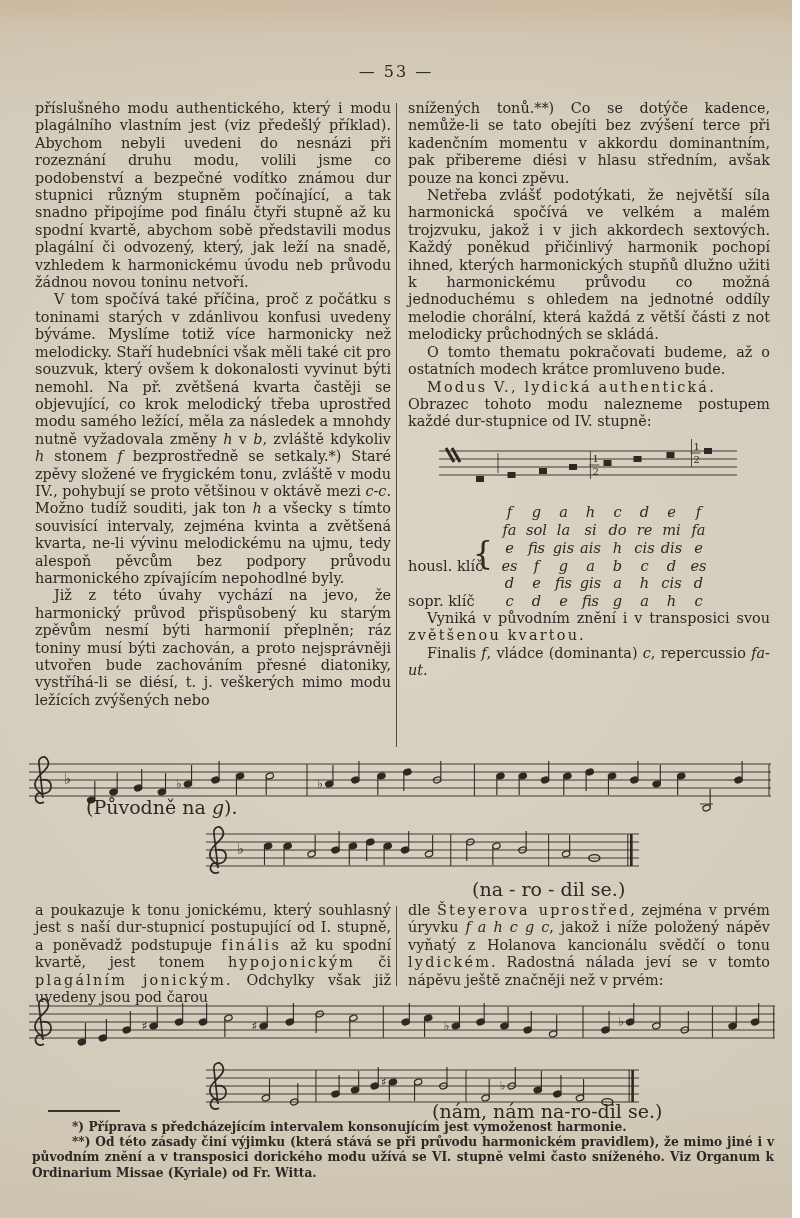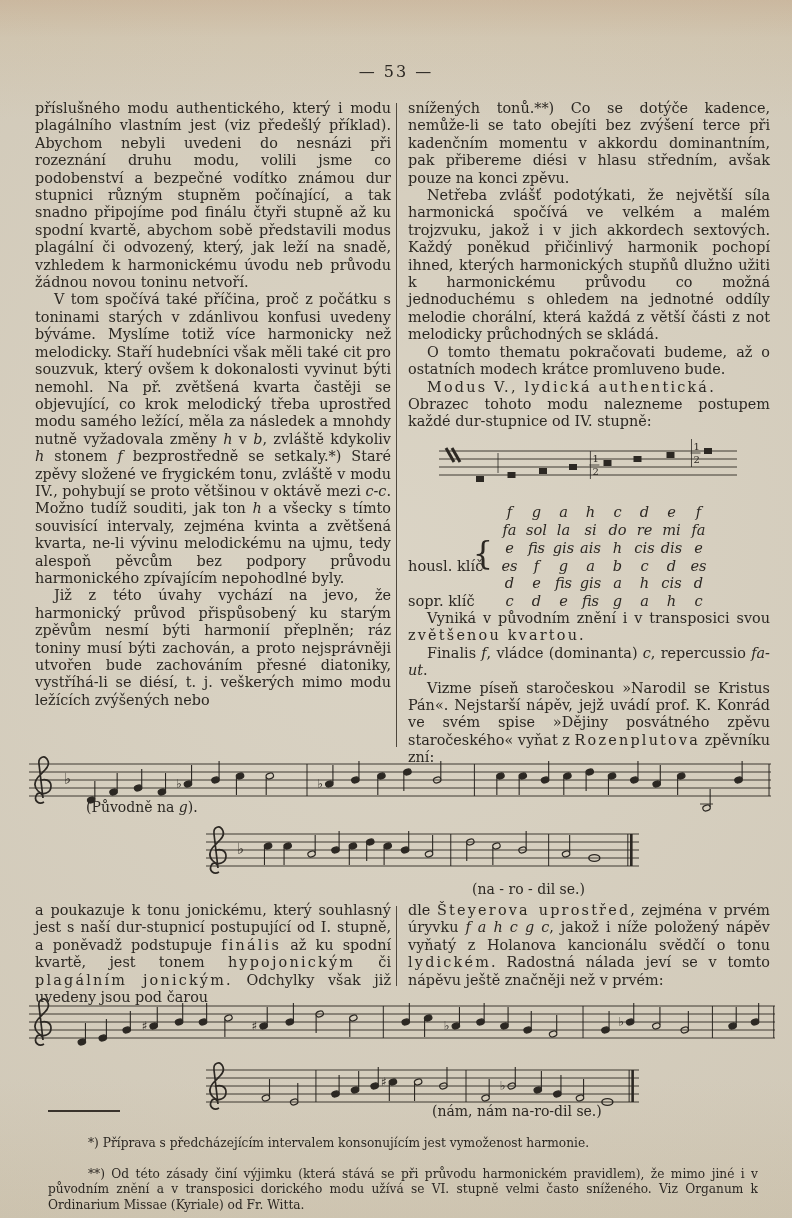--- a/index.html
+++ b/index.html
@@ -15,23 +15,23 @@
     font-size:16px;letter-spacing:2px;}
   .col{position:absolute;text-align:justify;font-size:14.4px;line-height:17.4px;}
   .col p{margin:0;padding:0;}
   .ind{text-indent:19px;}
   .i{font-style:italic;}
   .sp{letter-spacing:2.2px;}
   .vrule{position:absolute;width:1px;background:#4d463c;}
   .hrule{position:absolute;height:2px;background:#39332c;}
   .staff{position:absolute;overflow:visible;}
   .staff text{font-family:"DejaVu Sans", sans-serif;}
-  .cap{position:absolute;font-size:14px;line-height:15px;}
+  .cap{position:absolute;font-size:19px;line-height:15px;}
   .fnotes{position:absolute;text-align:justify;font-size:12.2px;line-height:15.2px;}
-  .fnotes p{margin:16px;text-indent:40px;}
+  .fnotes p{margin:0;text-indent:40px;font-weight:bold;}
   .scale-wrap{margin:4px 0 2px 30px;}
   .ltable{position:relative;font-size:14.6px;line-height:17.8px;}
   .trow{display:flex;}
   .tlabel{display:inline-block;width:88px;flex:0 0 88px;font-style:normal;}
   .cell{display:inline-block;width:27px;text-align:center;font-style:italic;}
   .tgroup{display:flex;}
   .glabel{position:relative;width:88px;flex:0 0 88px;display:flex;align-items:flex-end;}
   .brace{position:absolute;right:3px;top:-4px;font-size:32px;line-height:36px;font-weight:400;}
 </style>
 </head>
@@ -112,21 +112,20 @@
           <span style="display:contents"><span class="cell">d</span><span class="cell">e</span><span class="cell">fis</span><span class="cell">gis</span><span class="cell">a</span><span class="cell">h</span><span class="cell">cis</span><span class="cell">d</span></span>
         </div>
       <div class="trow">
           <span class="tlabel">sopr. klíč</span>
           <span style="display:contents"><span class="cell">c</span><span class="cell">d</span><span class="cell">e</span><span class="cell">fis</span><span class="cell">g</span><span class="cell">a</span><span class="cell">h</span><span class="cell">c</span></span>
         </div>
     </div>
 
     <p class="ind"><span>Vyniká v původním znění i v transposici svou </span><span class="sp">zvětšenou kvartou.</span></p>
     <p class="ind"><span>Finalis </span><span class="i">f</span><span>, vládce (dominanta) </span><span class="i">c</span><span>, repercussio </span><span class="i">fa-ut</span><span>.</span></p>
-    <p class="ind"><span>Vizme píseň staročeskou »Narodil se Kristus Pán«. Nejstarší nápěv, jejž uvádí prof. K. Konrád ve svém spise »Dějiny posvátného zpěvu staročeského« vyňat z </span><span class="sp">Rozenplutova</span><span> zpěvníku zní:</span></p>
   </div>
 
   <svg class="staff" style="left:28px;top:752px;" width="744" height="62">
       <line x1="1" x2="743" y1="12" y2="12" stroke="#2c2823" stroke-width="0.9"></line>
       <line x1="1" x2="743" y1="20" y2="20" stroke="#2c2823" stroke-width="0.9"></line>
       <line x1="1" x2="743" y1="28" y2="28" stroke="#2c2823" stroke-width="0.9"></line>
       <line x1="1" x2="743" y1="36" y2="36" stroke="#2c2823" stroke-width="0.9"></line>
       <line x1="1" x2="743" y1="44" y2="44" stroke="#2c2823" stroke-width="0.9"></line>
       <path d="M16,50 c-5,3 -10,-1 -8,-6 c2,-5 7,-3 7,2 l-4,-34 c-1,-7 6,-10 9,-3 c2,5 -3,9 -8,14 c-6,6 -7,11 -2,16 c5,5 13,2 13,-5 c0,-6 -7,-8 -11,-5" fill="none" stroke="#2c2823" stroke-width="1.7"></path>
       <text x="36" y="32" font-size="15" fill="#2c2823">♭</text>

